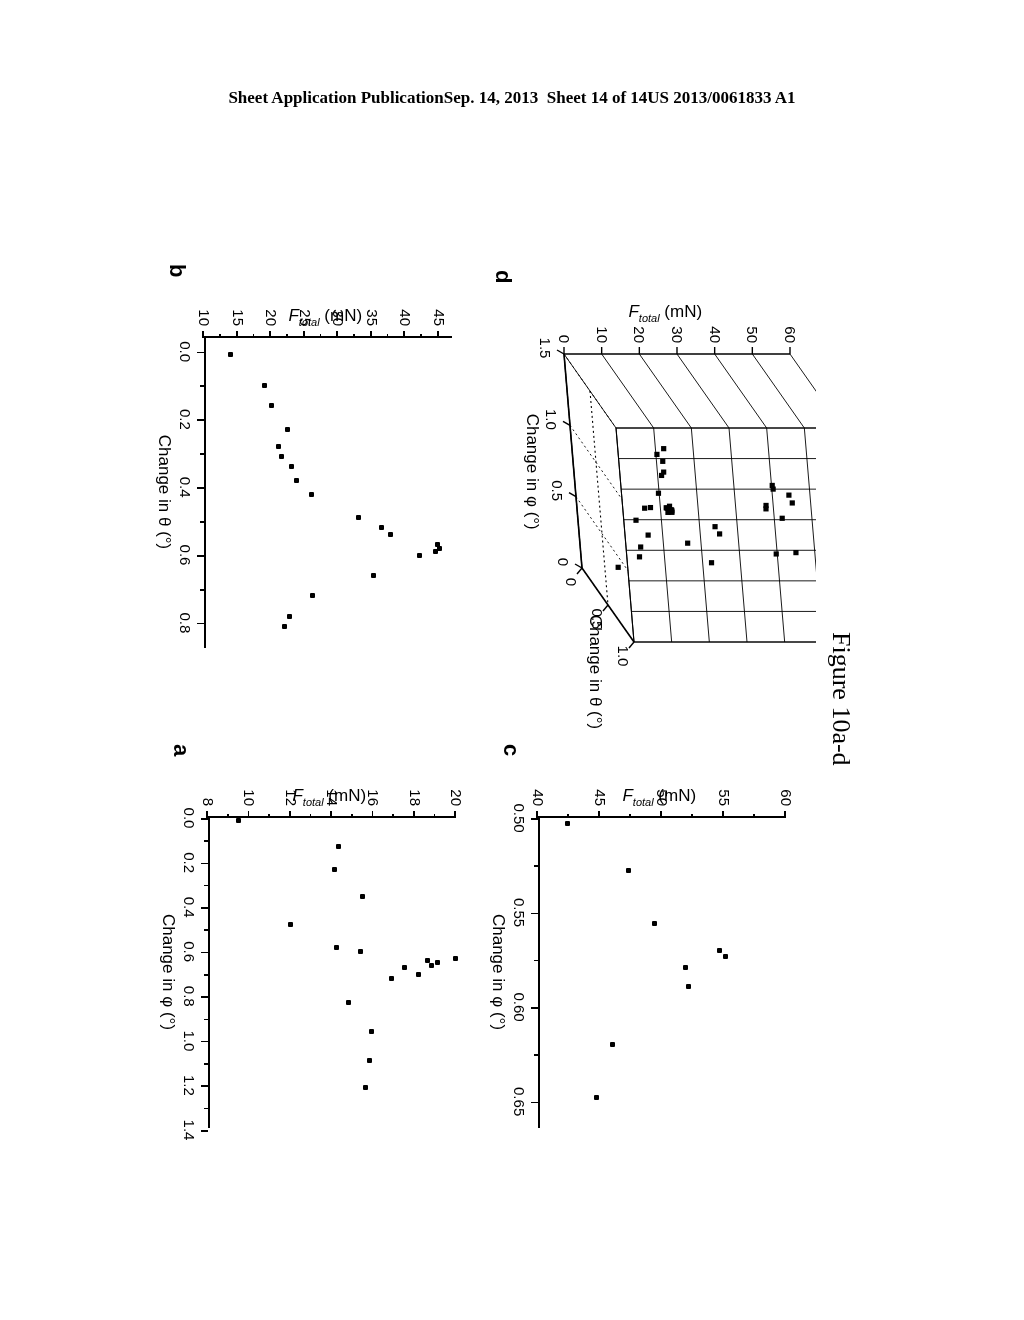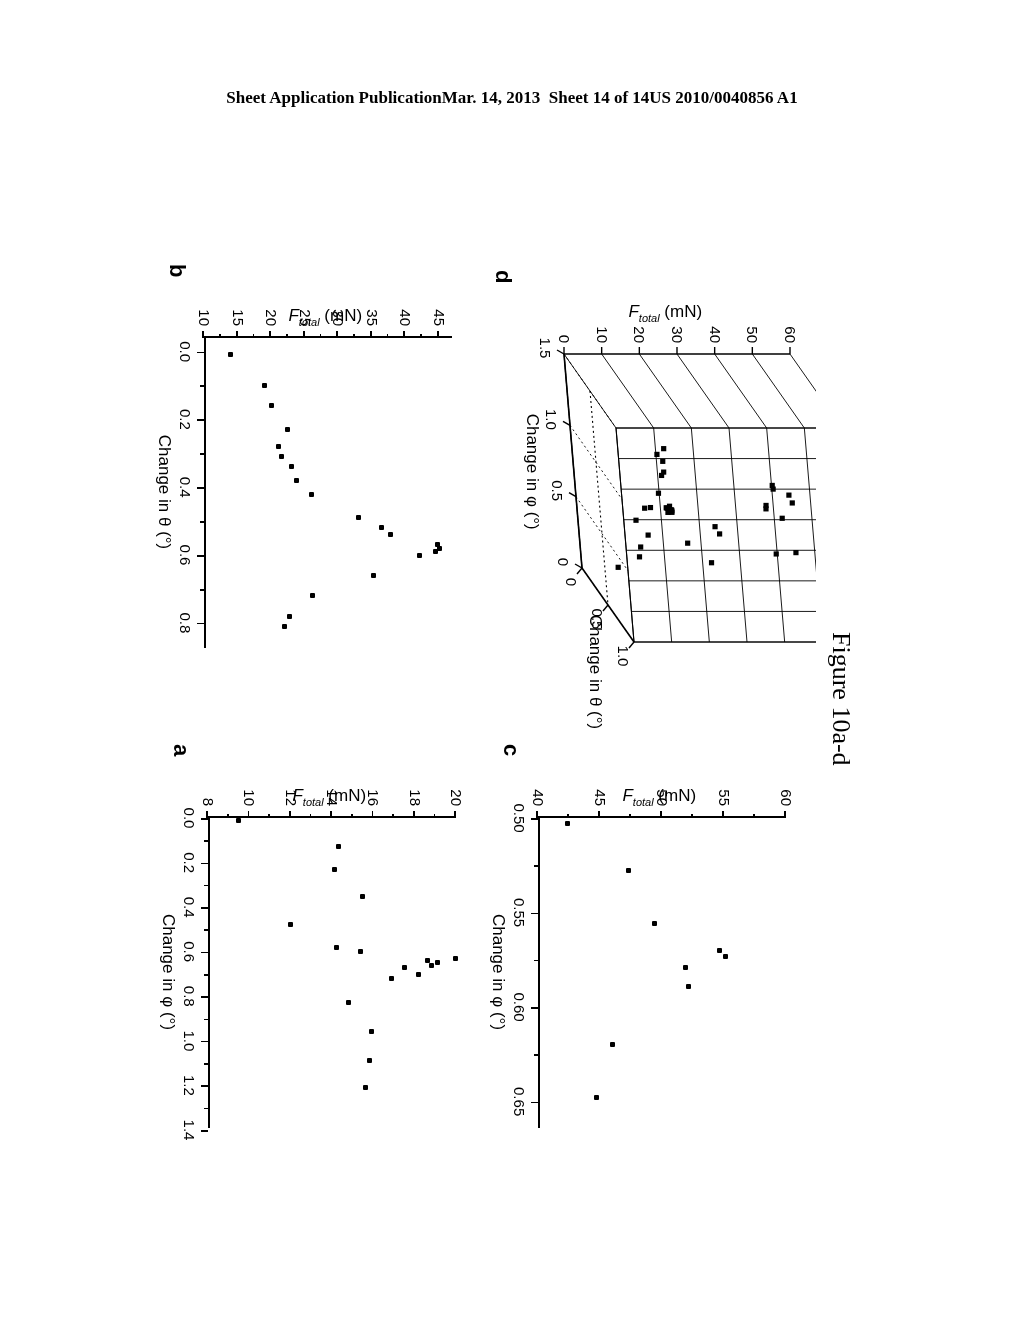--- a/index.html
+++ b/index.html
@@ -135,21 +135,21 @@
     white-space: nowrap;
     transform-origin: top left;
     transform: rotate(90deg);
     color: #000;
   }
 </style>
 </head>
 <body>
 
 <div id="pub-header">
-  <span class="seg">Sheet Application Publication</span><span class="gap1"></span><span class="seg">Mar. 14, 2013</span>&nbsp;&nbsp;<span class="seg">Sheet 14 of 14</span><span class="gap2"></span><span class="seg">US 2010/0040856 A1</span>
+  <span class="seg">Sheet Application Publication</span><span class="gap1"></span><span class="seg">Sep. 14, 2013</span>&nbsp;&nbsp;<span class="seg">Sheet 14 of 14</span><span class="gap2"></span><span class="seg">US 2013/0061833 A1</span>
 </div>
 
 <div id="figure-sheet">
 
   <div class="panel-rot" id="panel-b-rot" style="left:462px; top:112px; transform: rotate(90deg);">
     <div class="panel" id="panel-b" style="width:400px; height:300px;">
       <div class="panel-letter" style="left:2px; top:272px;">b</div>
       <div class="plotbox" id="pb-box" style="left:74px; top:10px; width:312px; height:248px;">
         <div class="plotarea" id="pb-area">
             <div class="pt" style="left: 16.9565px; top: 221.189px;"></div>

